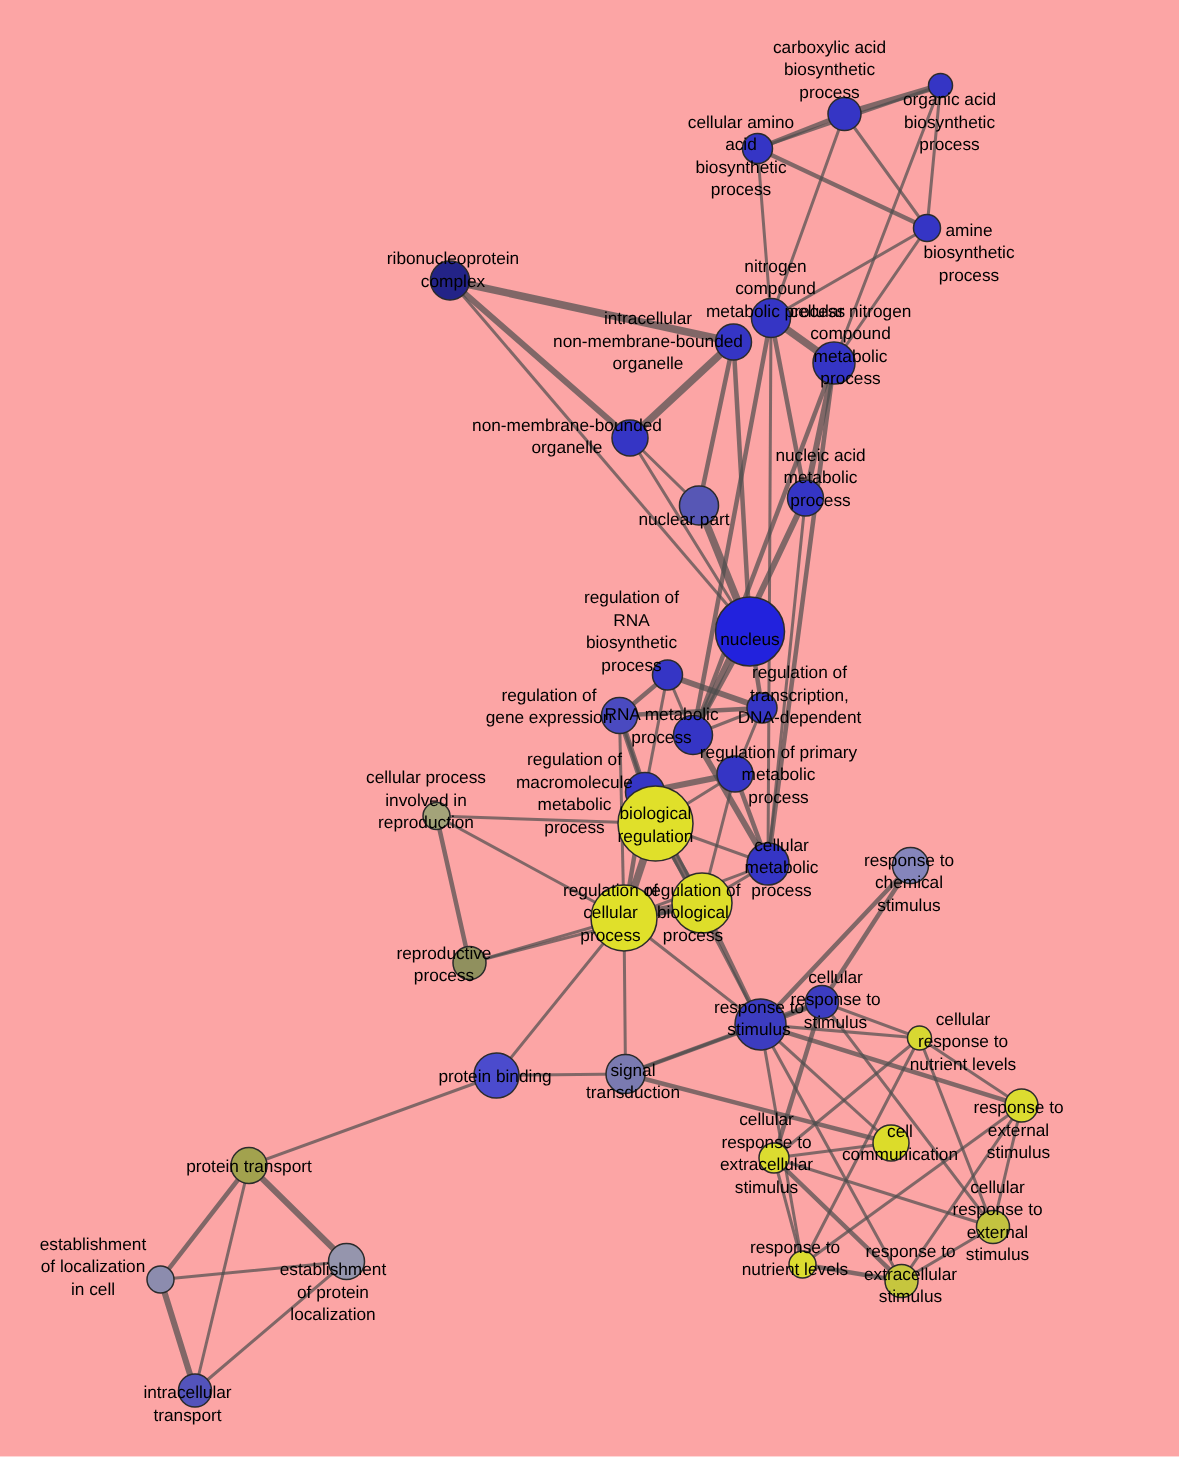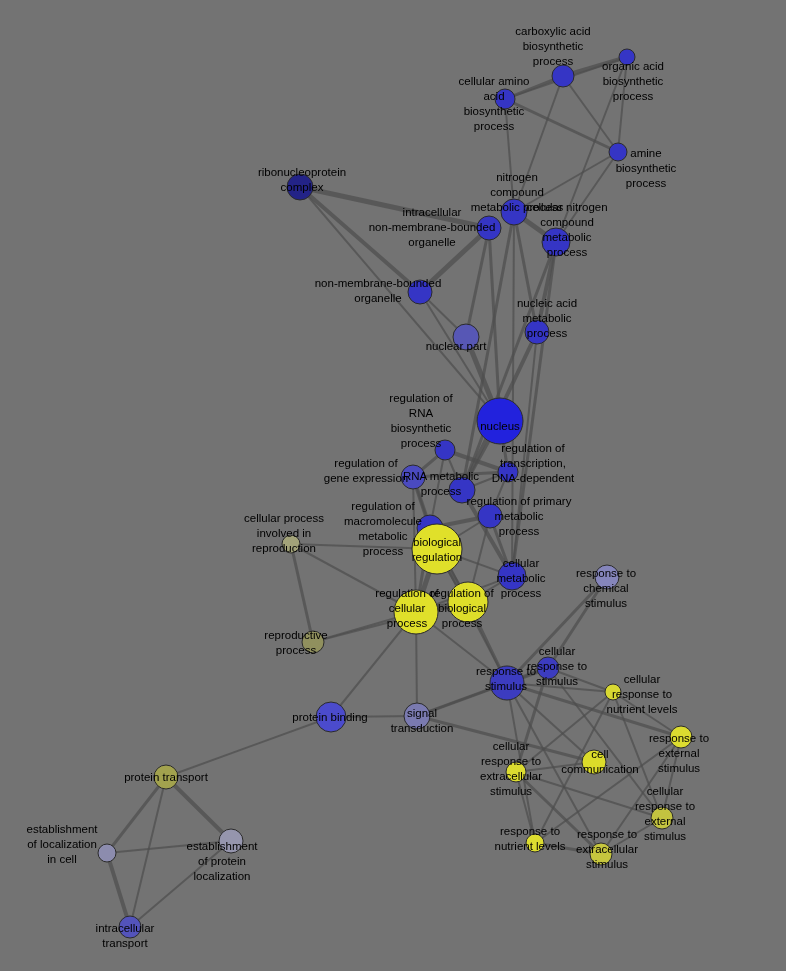--- a/index.html
+++ b/index.html
@@ -5,21 +5,21 @@
   html, body {
     margin: 0;
     padding: 0;
     background: #ffffff;
     font-family: "Liberation Sans", sans-serif;
   }
   .canvas-wrap {
     position: relative;
     width: 786px;
     height: 971px;
-    background: #737373;
+    background: #fca5a5;
     overflow: hidden;
   }
   svg {
     display: block;
   }
   .node-label {
     font-family: "Liberation Sans", sans-serif;
     font-size: 11.5px;
     fill: #000000;
     text-anchor: middle;

